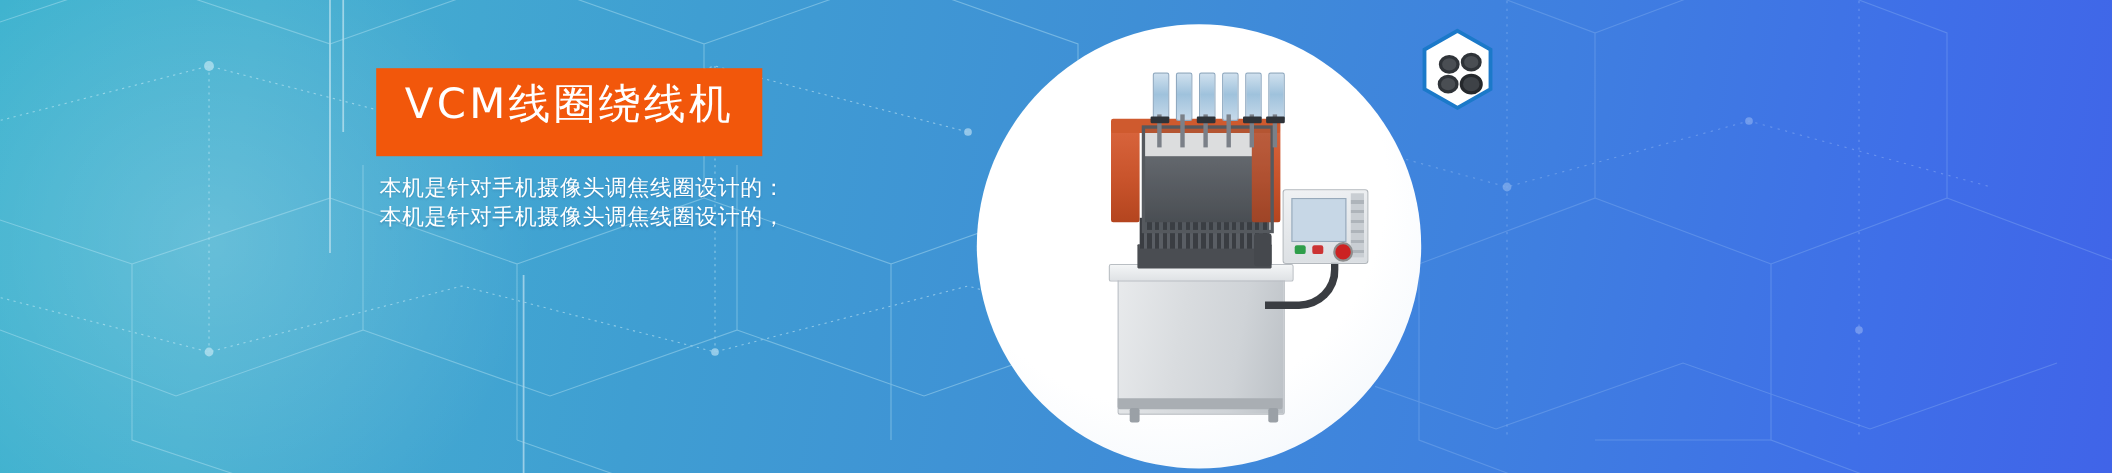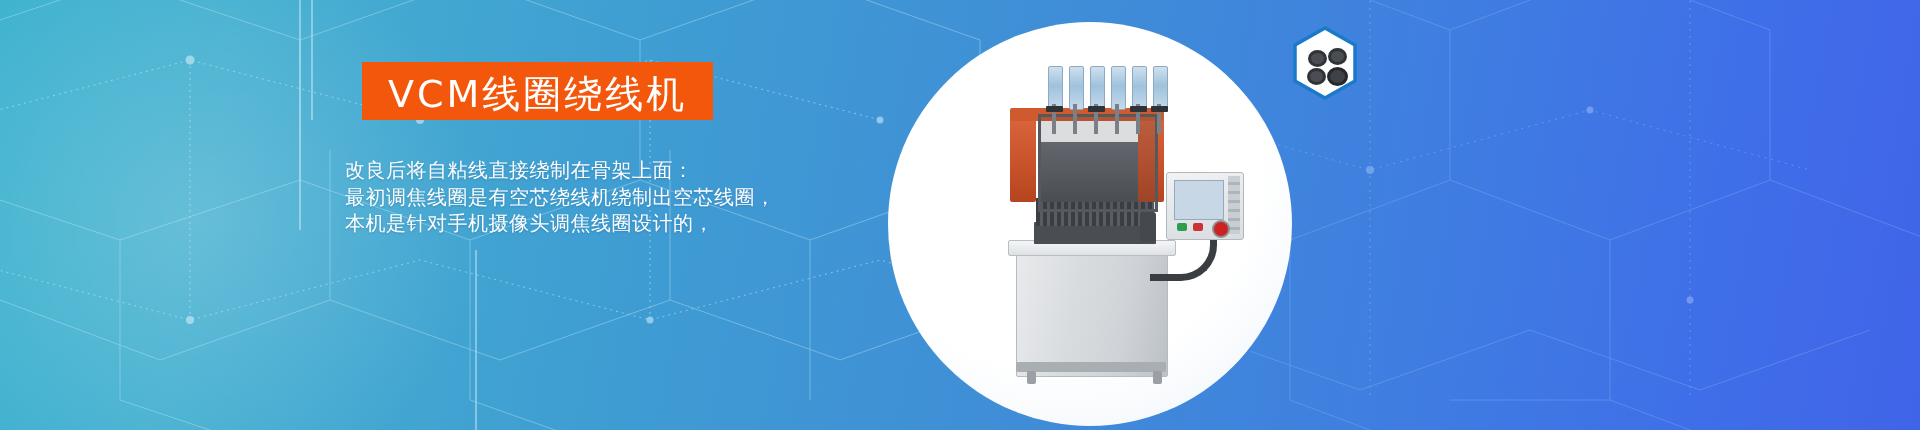--- a/index.html
+++ b/index.html
@@ -10,21 +10,21 @@
 
   
   .mesh{position:absolute;left:0;top:0;width:1100px;height:430px;opacity:.55;pointer-events:none;}
   .mesh2{position:absolute;left:1250px;top:0;width:680px;height:430px;opacity:.40;pointer-events:none;}
 
   
   .glow{position:absolute;left:-120px;top:-80px;width:620px;height:600px;pointer-events:none;
         background:radial-gradient(ellipse at center,rgba(255,255,255,.18) 0%,rgba(255,255,255,0) 68%);}
 
   
-  #title-box{position:absolute;left:362px;top:62px;padding:9px 26px 3px 26px;background:#F2570B;}
+  #title-box{position:absolute;left:342px;top:62px;padding:9px 26px 25px 26px;background:#F2570B;}
   #title-box .title{color:#ffffff;font-size:38px;line-height:46px;letter-spacing:3px;white-space:nowrap;font-weight:400;}
 
   #desc{position:absolute;left:345px;top:157px;width:560px;}
   #desc .ln{color:#ffffff;font-size:20px;line-height:26.5px;letter-spacing:.5px;white-space:nowrap;
             text-shadow:0 1px 2px rgba(10,60,110,.25);}
 
   
   #photo-wrap{position:absolute;left:888px;top:22px;width:404px;height:404px;}
   #photo-circle{position:absolute;inset:0;border-radius:50%;
                 background:radial-gradient(circle at 42% 36%,#ffffff 0%,#ffffff 58%,#f4f8fc 82%,#eaf1f8 100%);}
@@ -138,22 +138,21 @@
       <circle cx="340" cy="110" r="3.5"></circle>
       <circle cx="440" cy="300" r="3.5"></circle>
     </g>
   </svg>
 
   <div id="title-box">
     <div class="title">VCM线圈绕线机</div>
   </div>
 
   <div id="desc">
-    <div class="ln">改良后将自粘线直接绕制在骨架上面：</div>
-    <div class="ln">最初调焦线圈是有空芯绕线机绕制出空芯线圈，</div>
+    <div class="ln">本机是针对手机摄像头调焦线圈设计的：</div>
     <div class="ln">本机是针对手机摄像头调焦线圈设计的，</div>
   </div>
 
   <div id="photo-wrap">
     <div id="photo-circle"></div>
 
     <div class="mach" id="base"></div>
     <div class="mach" id="base-edge"></div>
     <div class="mach foot" id="foot-l"></div>
     <div class="mach foot" id="foot-r"></div>

